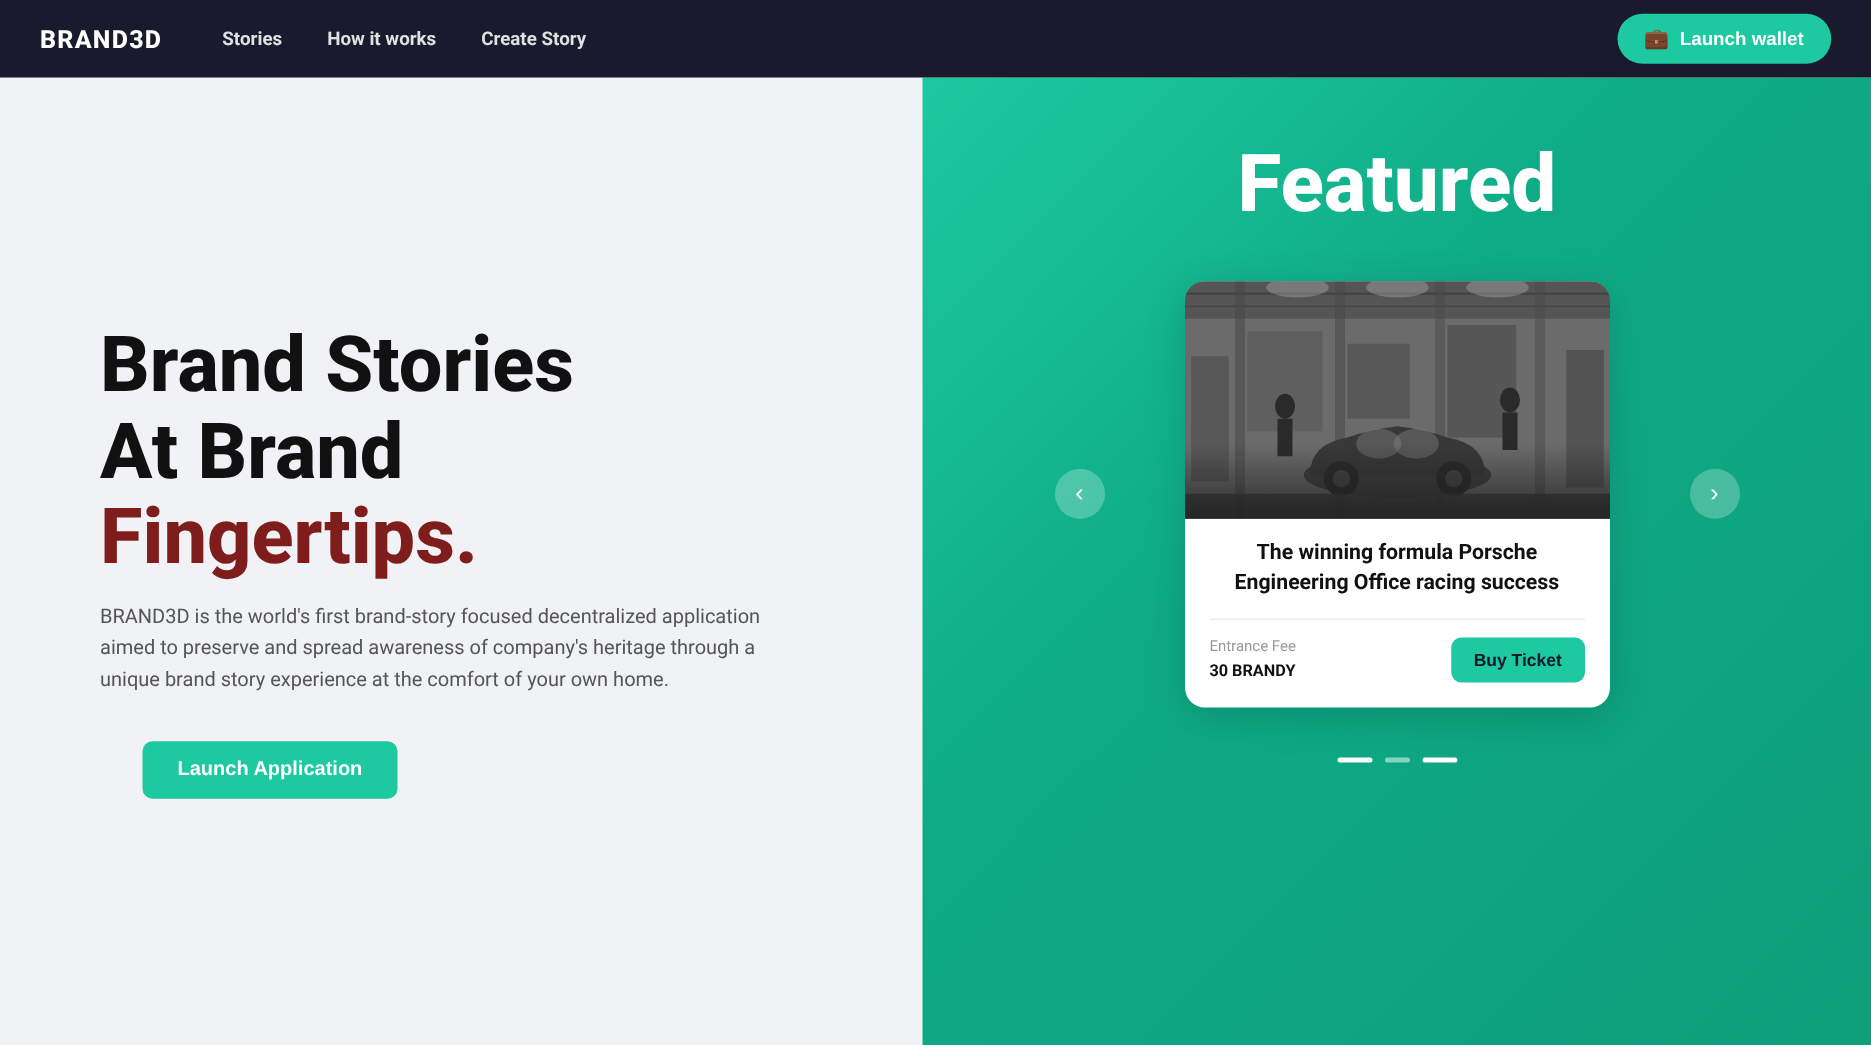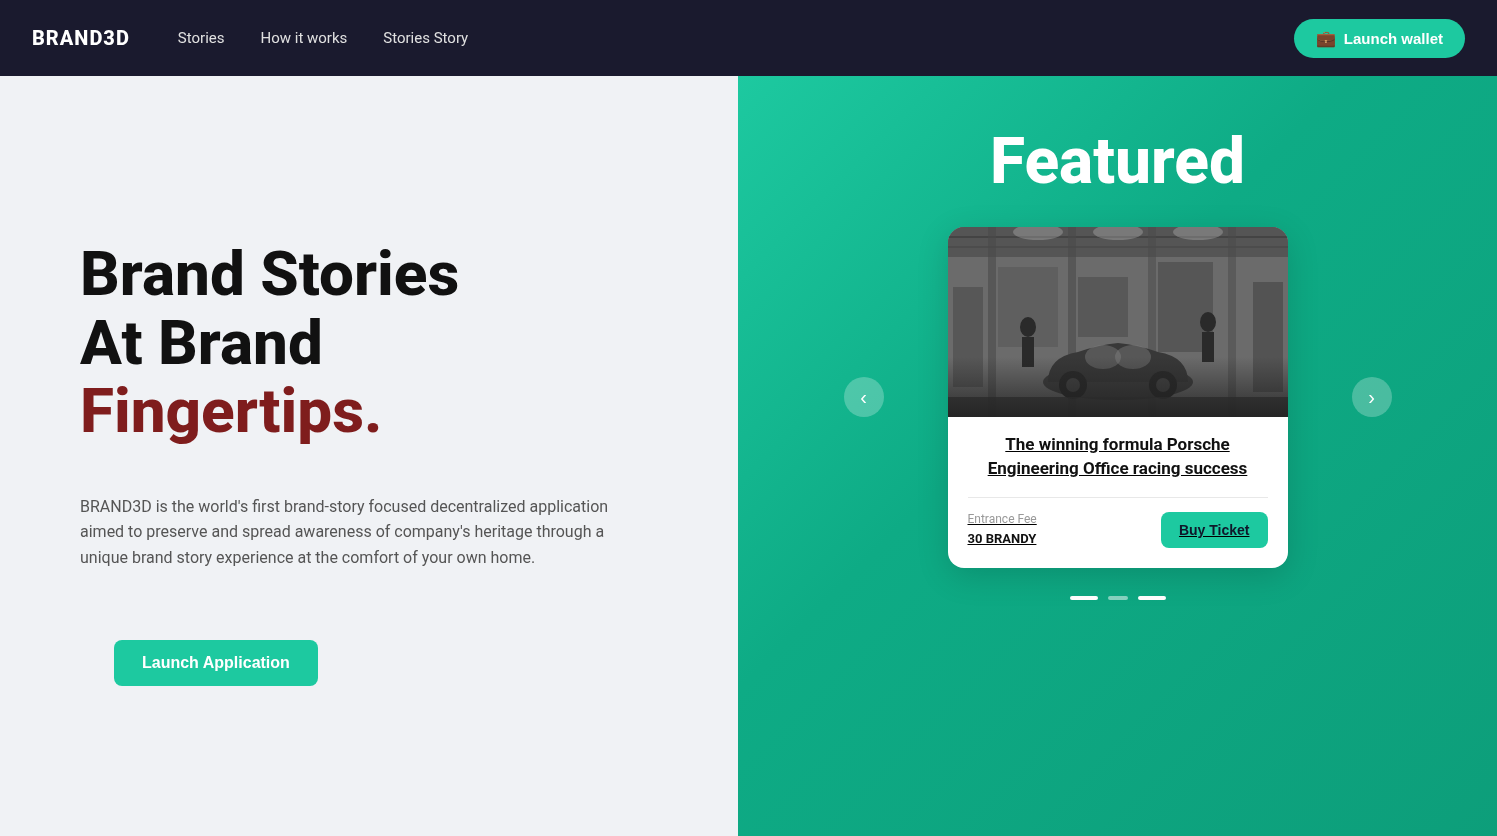--- a/index.html
+++ b/index.html
@@ -8,41 +8,42 @@
       font-family: -apple-system, BlinkMacSystemFont, 'Segoe UI', Roboto, sans-serif;
       width: 1497px;
       height: 836px;
       overflow: hidden;
       background: #f0f0f0;
     }
 
     
     nav {
       background: #1a1a2e;
-      height: 76px;
+      height: 62px;
       display: flex;
       align-items: center;
       padding: 0 32px;
       position: relative;
       z-index: 10;
     }
 
     .nav-logo {
       color: #ffffff;
       font-weight: 800;
       font-size: 20px;
       letter-spacing: 1px;
       margin-right: 48px;
       white-space: nowrap;
     }
 
     .nav-links {
       display: flex;
       gap: 36px;
       flex: 1;
+      font-weight: bold;
     }
 
     .nav-link {
       color: #e0e0e0;
       font-size: 15px;
       cursor: pointer;
       text-decoration: none;
     }
 
     .connect-wallet-btn {
@@ -71,21 +72,20 @@
     }
 
     
     .left-panel {
       flex: 0 0 49.3%;
       background: #f0f2f5;
       display: flex;
       flex-direction: column;
       justify-content: center;
       padding: 60px 80px;
-      gap: 33px;
     }
 
     .hero-title {
       font-size: 62px;
       font-weight: 800;
       line-height: 1.1;
       color: #111;
       margin-bottom: 8px;
     }
 
@@ -167,23 +167,22 @@
 
     .card-nav-btn.next {
       right: -24px;
     }
 
     .story-card {
       background: #fff;
       border-radius: 16px;
       overflow: hidden;
       width: 340px;
-      margin: 4px auto;
+      margin: 16px auto;
       box-shadow: 0 8px 32px rgba(0,0,0,0.15);
-      text-decoration: underline;
     }
 
     .card-image {
       width: 100%;
       height: 190px;
       background: #555;
       position: relative;
       overflow: hidden;
     }
 
@@ -277,21 +276,21 @@
     }
   </style>
 </head>
 <body>
 
 <nav>
   <span class="nav-logo">BRAND3D</span>
   <div class="nav-links">
     <a class="nav-link">Stories</a>
     <a class="nav-link">How it works</a>
-    <a class="nav-link">Stories Story</a>
+    <a class="nav-link">Create Story</a>
   </div>
   <button class="connect-wallet-btn">
     <span class="wallet-icon">💼</span>
     <span>Launch wallet</span>
   </button>
 </nav>
 
 <div class="main-content">
 
   <div class="left-panel">

